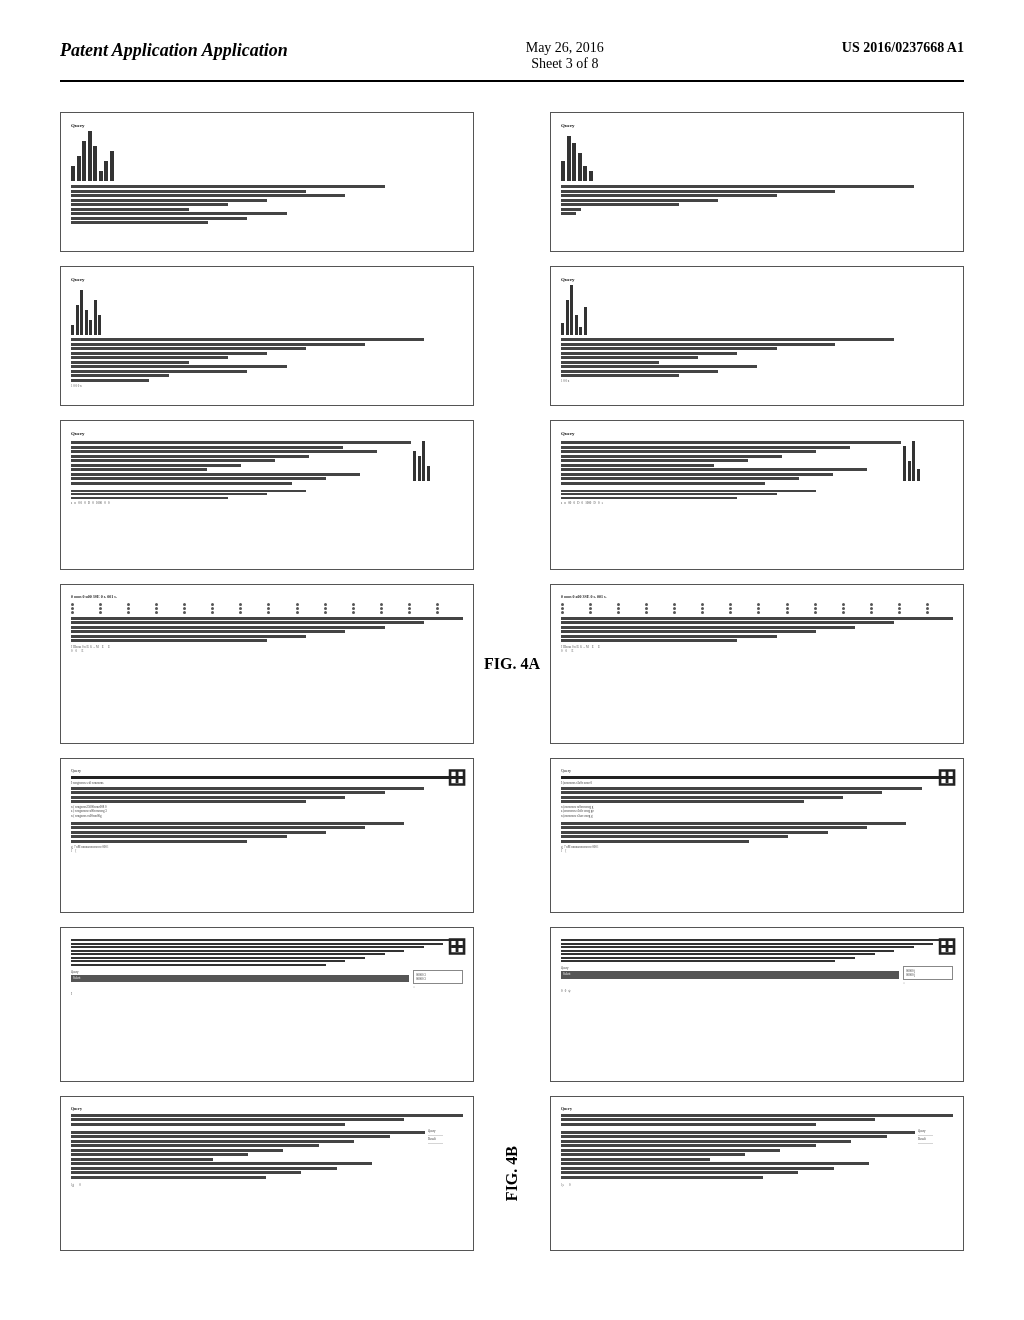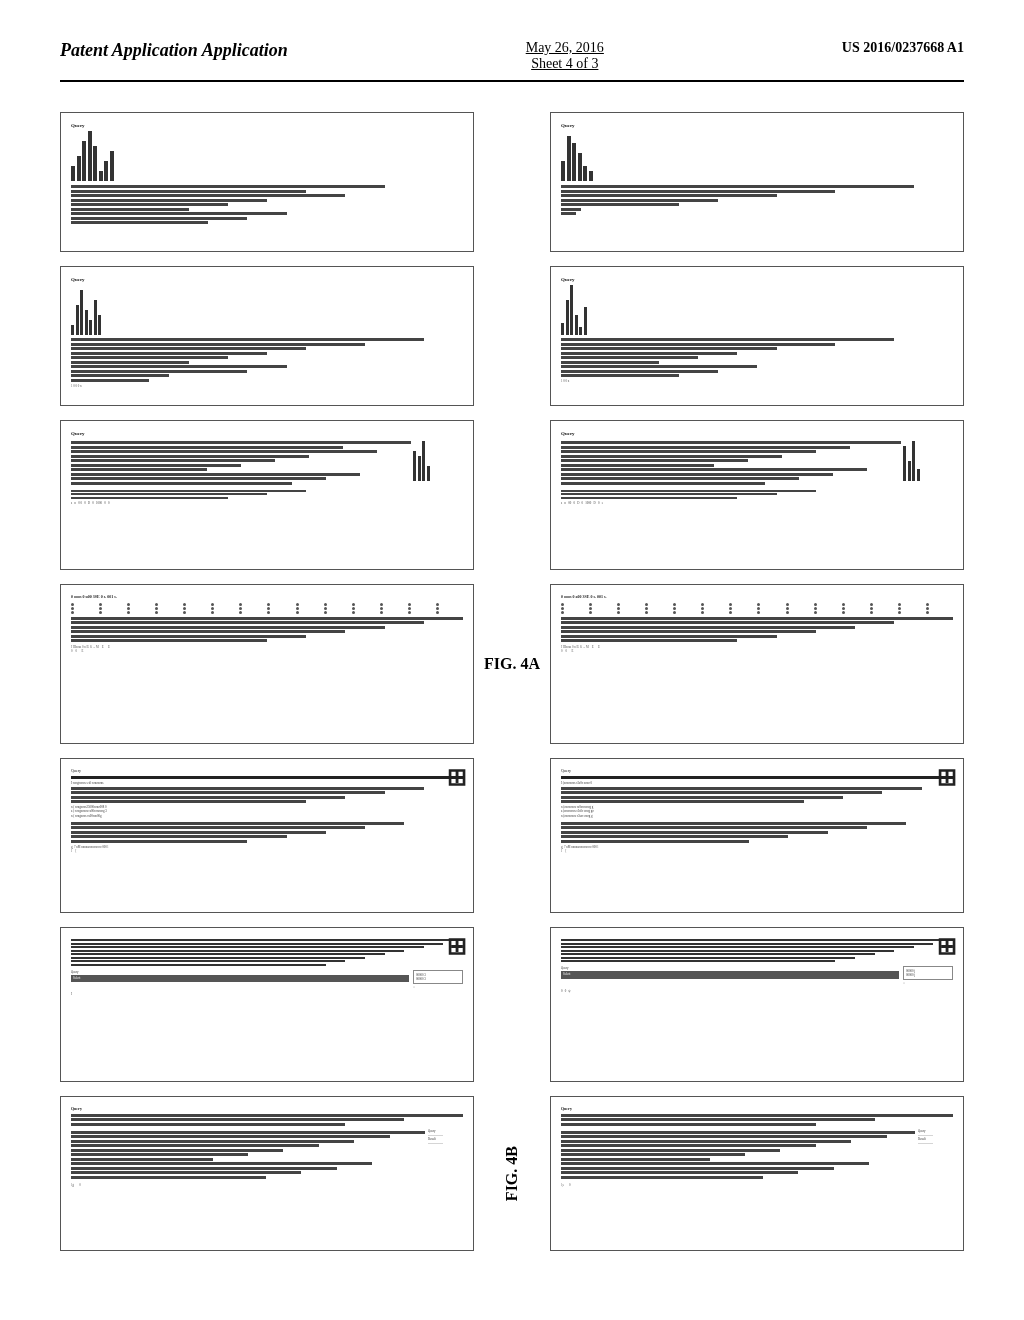--- a/index.html
+++ b/index.html
@@ -29,21 +29,20 @@
       padding-bottom: 8px;
     }
     .header-left {
       font-size: 18px;
       font-weight: bold;
       font-style: italic;
     }
     .header-center {
       font-size: 14px;
       text-align: center;
-      text-decoration: underline;
     }
     .header-right {
       font-size: 14px;
       font-weight: bold;
       text-align: right;
     }
 
     
     .figure-panel {
       border: 1px solid #555;
@@ -138,21 +137,21 @@
   </style>
 </head>
 <body>
 
 <div class="page-container">
 
   <div class="header">
     <div class="header-left">Patent Application Application</div>
     <div class="header-center">
       <div>May 26, 2016</div>
-      <div>Sheet 4 of 3</div>
+      <div>Sheet 3 of 8</div>
     </div>
     <div class="header-right">US 2016/0237668 A1</div>
   </div>
 
   <div class="row-wrapper">
     <div class="figure-panel">
       <div class="panel-inner">
         <div class="panel-title">Query</div>
         <div class="v-bars">
           <div class="v-bar" style="height:15px;width:4px"></div>

